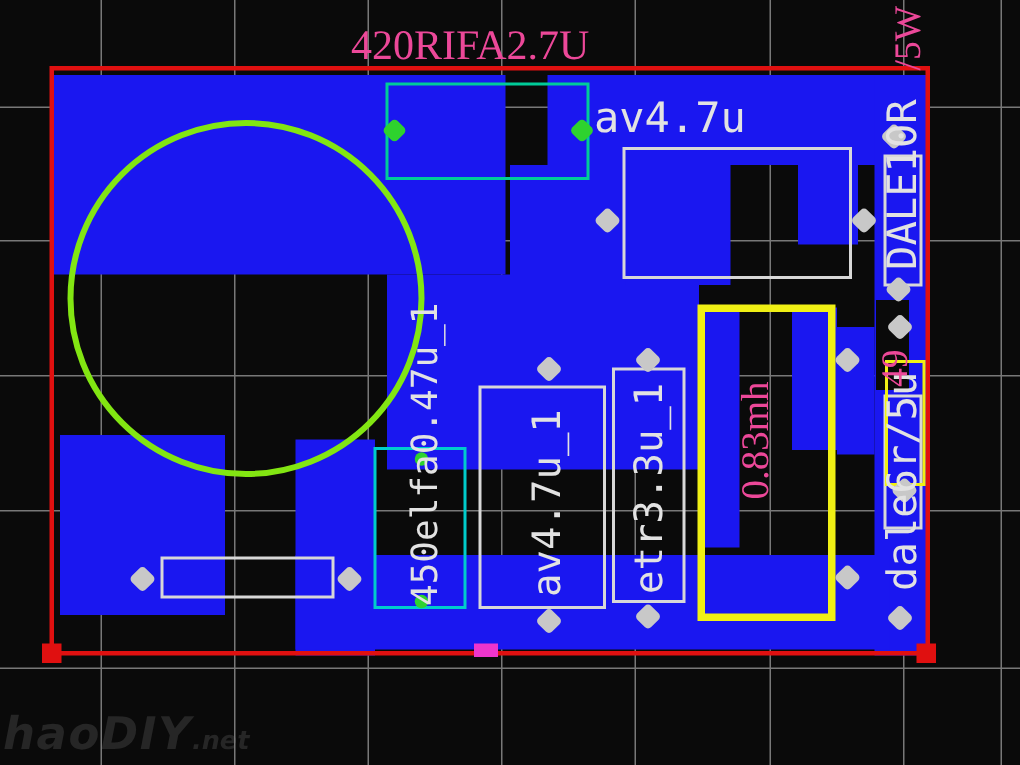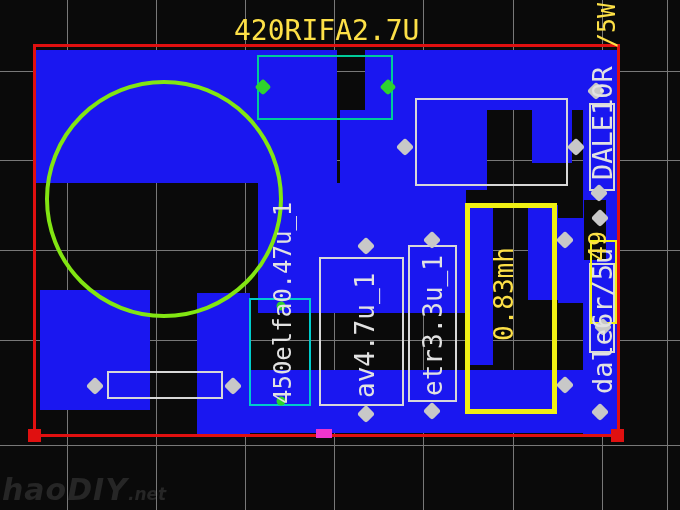--- a/index.html
+++ b/index.html
@@ -11,21 +11,21 @@
   .bk{position:absolute;background:#0a0a0a;}
   .outline{position:absolute;box-sizing:border-box;}
   .pad{position:absolute;width:13px;height:13px;background:#c8c8c8;border-radius:3px;
        transform:translate(-50%,-50%) rotate(45deg);}
   .padg{position:absolute;width:12px;height:12px;background:#2ed22e;border-radius:3px;
        transform:translate(-50%,-50%) rotate(45deg);}
   .dotg{position:absolute;width:9px;height:9px;background:#2ed22e;border-radius:50%;
        transform:translate(-50%,-50%);}
   .lab{position:absolute;white-space:pre;line-height:1;}
   .white{color:#e2e2e2;}
-  .yellow{color:#fde047;}
+  .yellow{color:#ec4899;font-family:Liberation Serif, serif;}
   .vlab{position:absolute;writing-mode:vertical-rl;transform:rotate(180deg);
         display:flex;align-items:center;justify-content:center;line-height:1;white-space:pre;}
   .marker{position:absolute;}
   #wm-left{position:absolute;left:2px;top:472px;color:#262626;
            font-family:"DejaVu Sans",sans-serif;font-weight:bold;font-style:italic;}
   #wm-left .big{font-size:30px;letter-spacing:1px;}
   #wm-left .small{font-size:17px;}
   #wm-right{position:absolute;left:575px;top:481px;width:101px;height:25px;background:#5a5a5a;
             border:1px solid #6e6e6e;display:flex;align-items:center;justify-content:center;
             font-family:"DejaVu Serif",serif;font-weight:bold;font-size:16px;color:#151515;
@@ -99,20 +99,21 @@
   <div class="pad" style="left:599px;top:193px"></div>
   <div class="pad" style="left:600px;top:218px"></div>
   <div class="pad" style="left:603px;top:327px"></div>
   <div class="pad" style="left:600px;top:412px"></div>
   <div class="padg" style="left:263px;top:87px"></div>
   <div class="padg" style="left:388px;top:87px"></div>
   <div class="dotg" style="left:281px;top:306px"></div>
   <div class="dotg" style="left:281px;top:401px"></div>
 
   <div class="lab yellow" style="left:234px;top:17px;font-size:28px">420RIFA2.7U</div>
+  <div class="lab white" style="left:396px;top:65px;font-size:28px">av4.7u</div>
 
   <div class="vlab white" style="left:269px;top:192px;width:28px;height:222px;font-size:24px">450elfa0.47u_1</div>
   <div class="vlab white" style="left:351px;top:262px;width:28px;height:146px;font-size:26px">av4.7u_1</div>
   <div class="vlab white" style="left:419px;top:247px;width:28px;height:158px;font-size:26px">etr3.3u_1</div>
   <div class="vlab yellow" style="left:490px;top:240px;width:28px;height:108px;font-size:26px">0.83mh</div>
   <div class="vlab white" style="left:588px;top:226px;width:28px;height:190px;font-size:27px">dale6r/5u</div>
   <div class="vlab white" style="left:588px;top:50px;width:28px;height:146px;font-size:27px">DALE10R</div>
   <div class="vlab yellow" style="left:592px;top:2px;width:28px;height:47px;font-size:25px">/5W</div>
   <div class="vlab yellow" style="left:583px;top:228px;width:28px;height:36px;font-size:25px">49</div>
 

